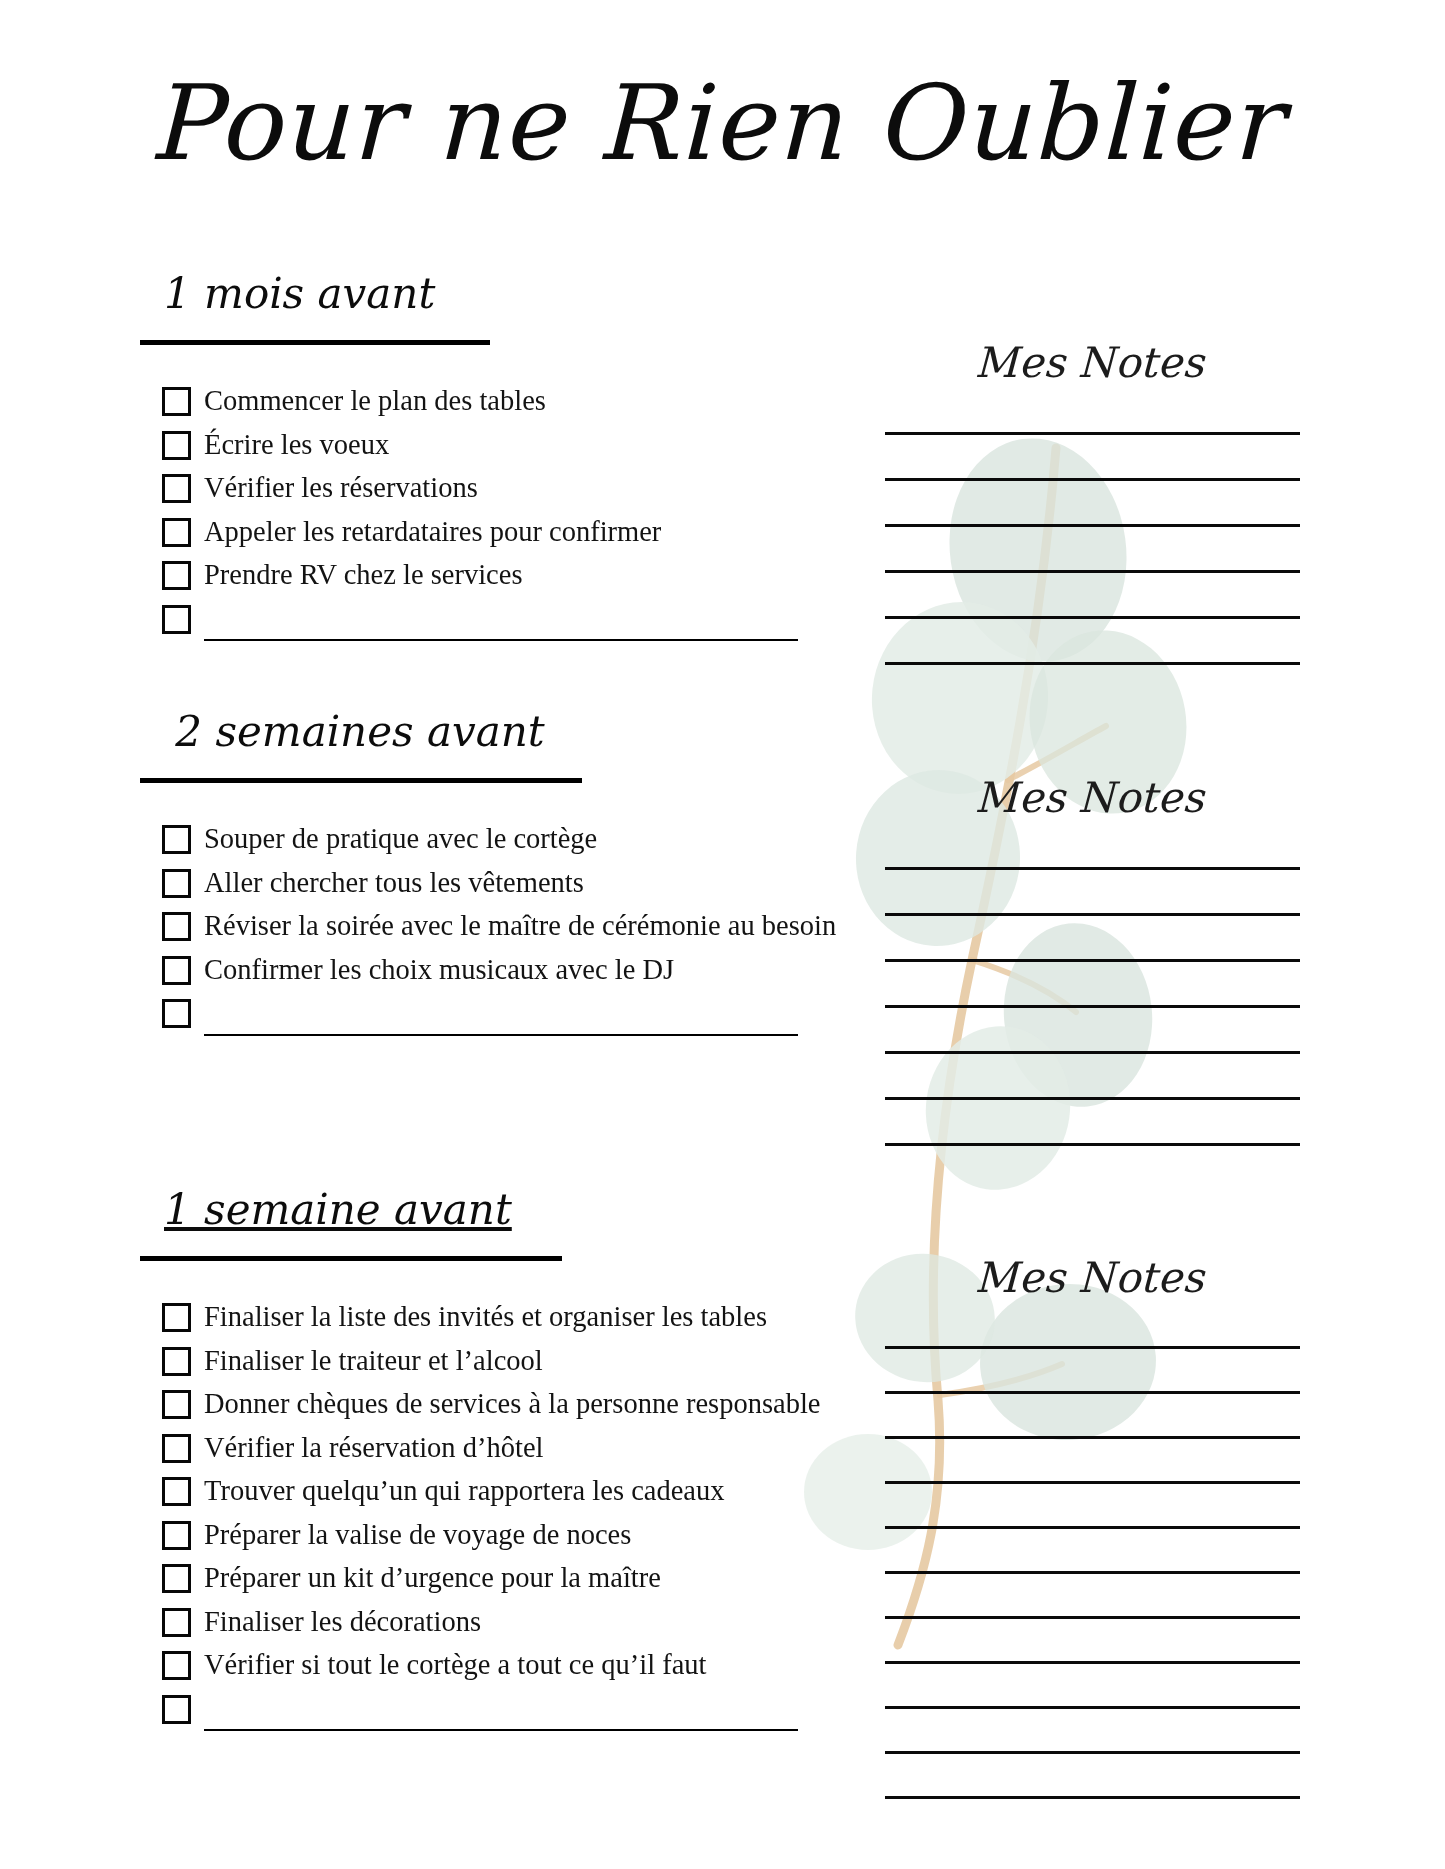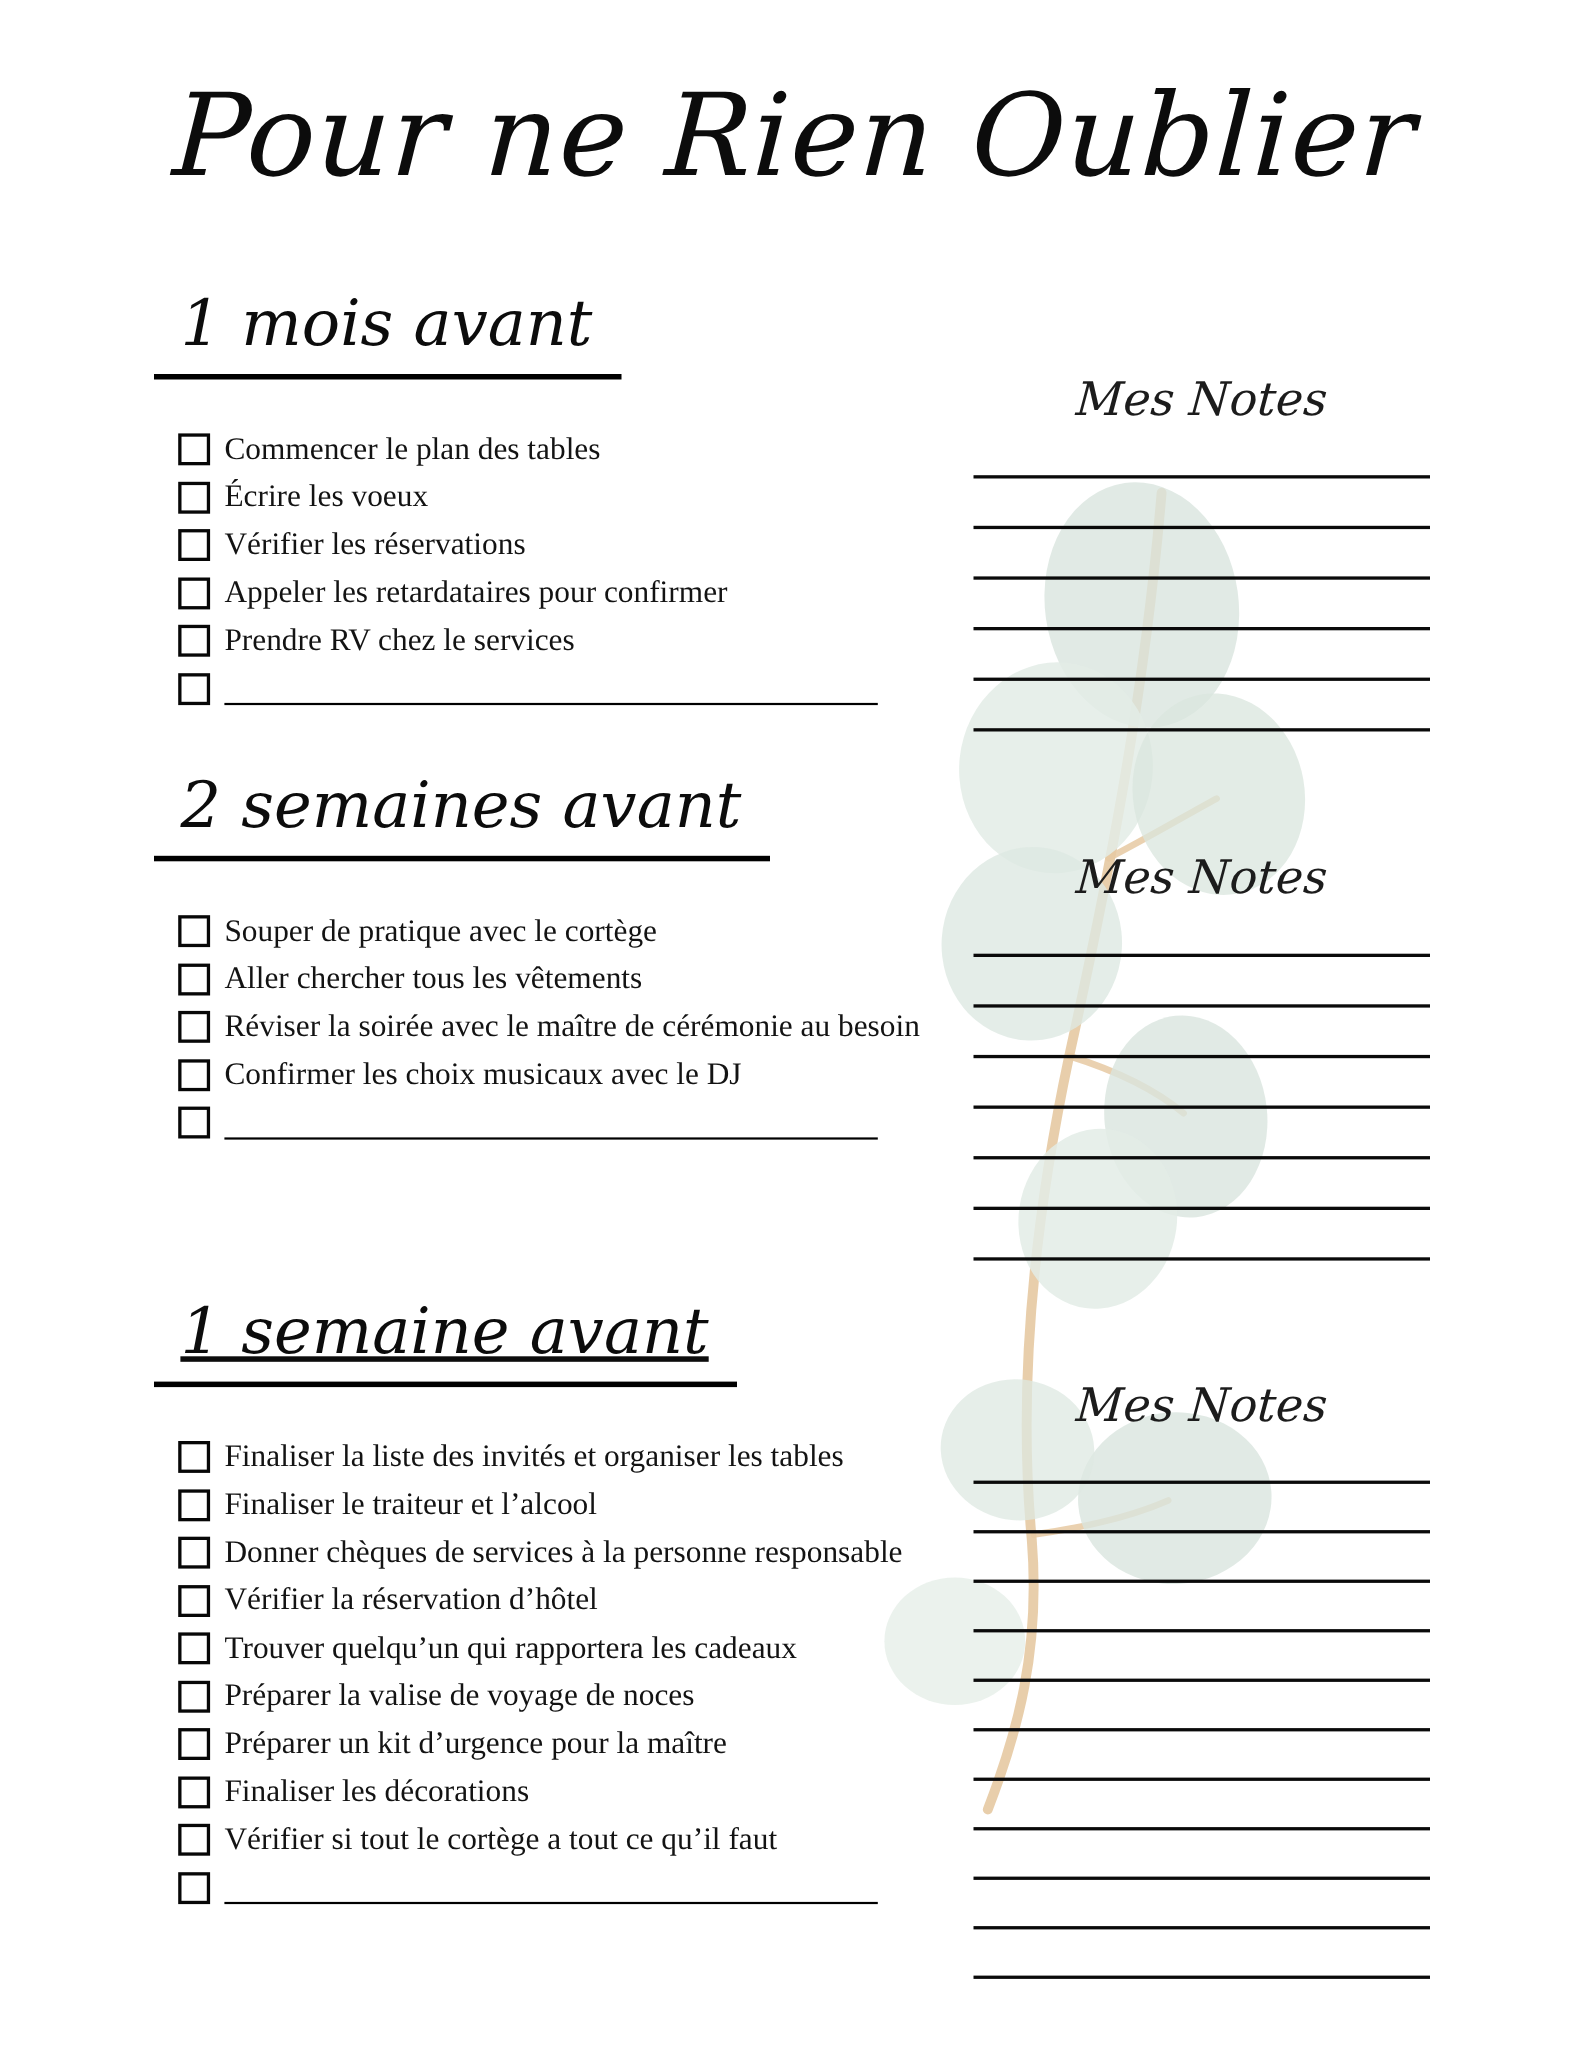--- a/index.html
+++ b/index.html
@@ -18,30 +18,30 @@
     transform:skewX(-3deg);
   }
 
   
   .section{position:absolute;left:140px;}
   .s1{top:250px;}
   .s2{top:688px;}
   .s3{top:1166px;}
   .heading{
     font-family:"DejaVu Serif",serif;font-style:italic;font-weight:400;
-    font-size:58px;color:#0c0c0c;margin:0;display:inline-block;
+    font-size:42px;color:#0c0c0c;margin:0;display:inline-block;
     line-height:88px;height:88px;border-bottom:5px solid #000;
     padding:0 26px 2px 24px;transform-origin:left bottom;
   }
   .s1 .heading{min-width:300px;}
   .s2 .heading{min-width:392px;text-align:center;}
   .s3 .heading{min-width:372px;text-decoration:underline;}
 
   ul.items{list-style:none;margin:42px 0 0 0;padding:0;}
-  li.row{display:flex;align-items:center;height:43.5px;}
+  li.row{display:flex;height:43.5px;}
   .checkbox{
     flex:0 0 auto;width:23px;height:23px;border:3.5px solid #070707;
     margin-left:22px;background:transparent;
   }
   .label{margin-left:13px;font-size:28.5px;line-height:1;white-space:nowrap;color:#131313;}
   .fill-line{
     flex:0 0 auto;margin-left:13px;width:594px;height:0;
     border-bottom:2.5px solid #000;align-self:flex-end;margin-bottom:7px;
   }
 

